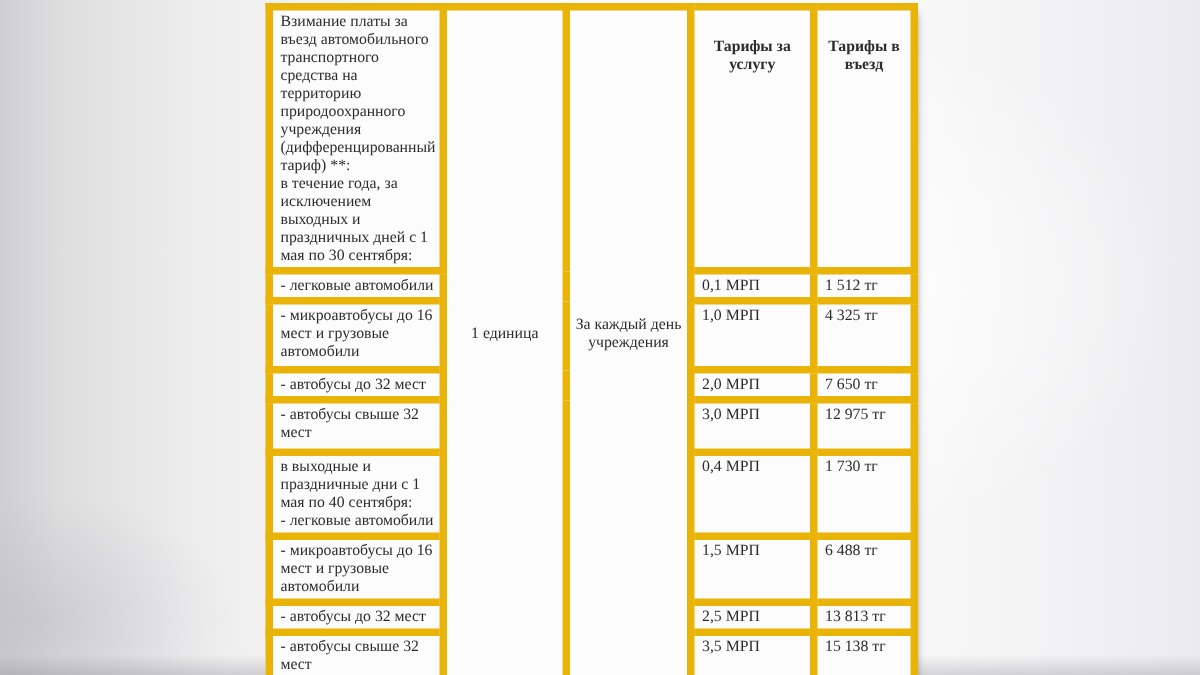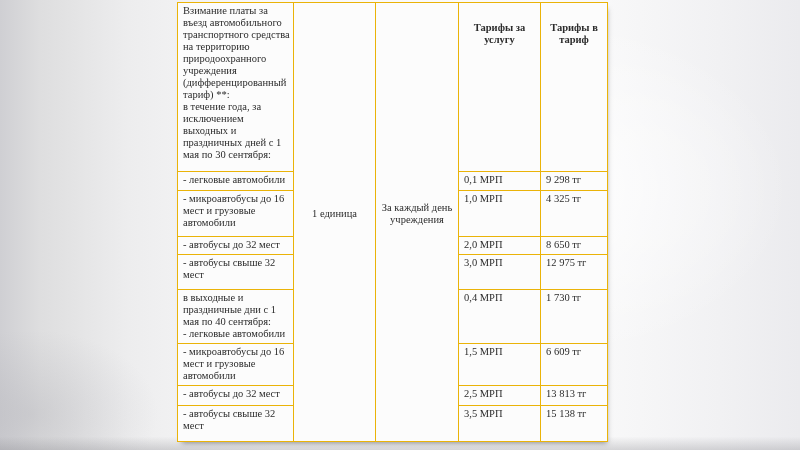--- a/index.html
+++ b/index.html
@@ -18,21 +18,21 @@
     box-shadow: 2px 4px 5px -3px rgba(90,90,95,.65);
   }
   table{
     border-collapse:collapse; table-layout:fixed;
     width:430px;
     background:#fcfcfc;
     color:#2c2c2c;
     font-size:10.5px; line-height:12px;
   }
   td,th{
-    border:1px solid #eab308;
+    border:5px solid #eab308;
     vertical-align:top;
     padding:2px 3px 1px 5px;
     text-align:left;
     font-weight:normal;
     overflow:hidden;
   }
   th.tariff-head{
     text-align:center; padding:19px 2px 0 2px; font-weight:bold;
   }
   td.prewrap{white-space:pre-line;}
@@ -62,52 +62,52 @@
       <col style="width:82px">
       <col style="width:67px">
     </colgroup>
     <tbody>
         <tr class="r0">
       <td class="prewrap">Взимание платы за въезд автомобильного транспортного средства на территорию природоохранного учреждения (дифференцированный тариф) **:
 в течение года, за исключением выходных и праздничных дней с 1 мая по 30 сентября:</td>
       <td class="mid" rowspan="9">1 единица</td>
       <td class="mid" rowspan="9">За каждый день учреждения</td>
       <th class="tariff-head">Тарифы за услугу</th>
-      <th class="tariff-head">Тарифы в тариф</th>
+      <th class="tariff-head">Тарифы в въезд</th>
     </tr>
     <tr class="r1">
       <td>- легковые автомобили</td>
       <td>0,1 МРП</td>
-      <td>9 298 тг</td>
+      <td>1 512 тг</td>
     </tr>
     <tr class="r2">
       <td>- микроавтобусы до 16 мест и грузовые автомобили</td>
       <td>1,0 МРП</td>
       <td>4 325 тг</td>
     </tr>
     <tr class="r3">
       <td>- автобусы до 32 мест</td>
       <td>2,0 МРП</td>
-      <td>8 650 тг</td>
+      <td>7 650 тг</td>
     </tr>
     <tr class="r4">
       <td>- автобусы свыше 32 мест</td>
       <td>3,0 МРП</td>
       <td>12 975 тг</td>
     </tr>
     <tr class="r5">
       <td class="prewrap">в выходные и праздничные дни с 1 мая по 40 сентября:
 - легковые автомобили</td>
       <td>0,4 МРП</td>
       <td>1 730 тг</td>
     </tr>
     <tr class="r6">
       <td>- микроавтобусы до 16 мест и грузовые автомобили</td>
       <td>1,5 МРП</td>
-      <td>6 609 тг</td>
+      <td>6 488 тг</td>
     </tr>
     <tr class="r7">
       <td>- автобусы до 32 мест</td>
       <td>2,5 МРП</td>
       <td>13 813 тг</td>
     </tr>
     <tr class="r8">
       <td>- автобусы свыше 32 мест</td>
       <td>3,5 МРП</td>
       <td>15 138 тг</td>

